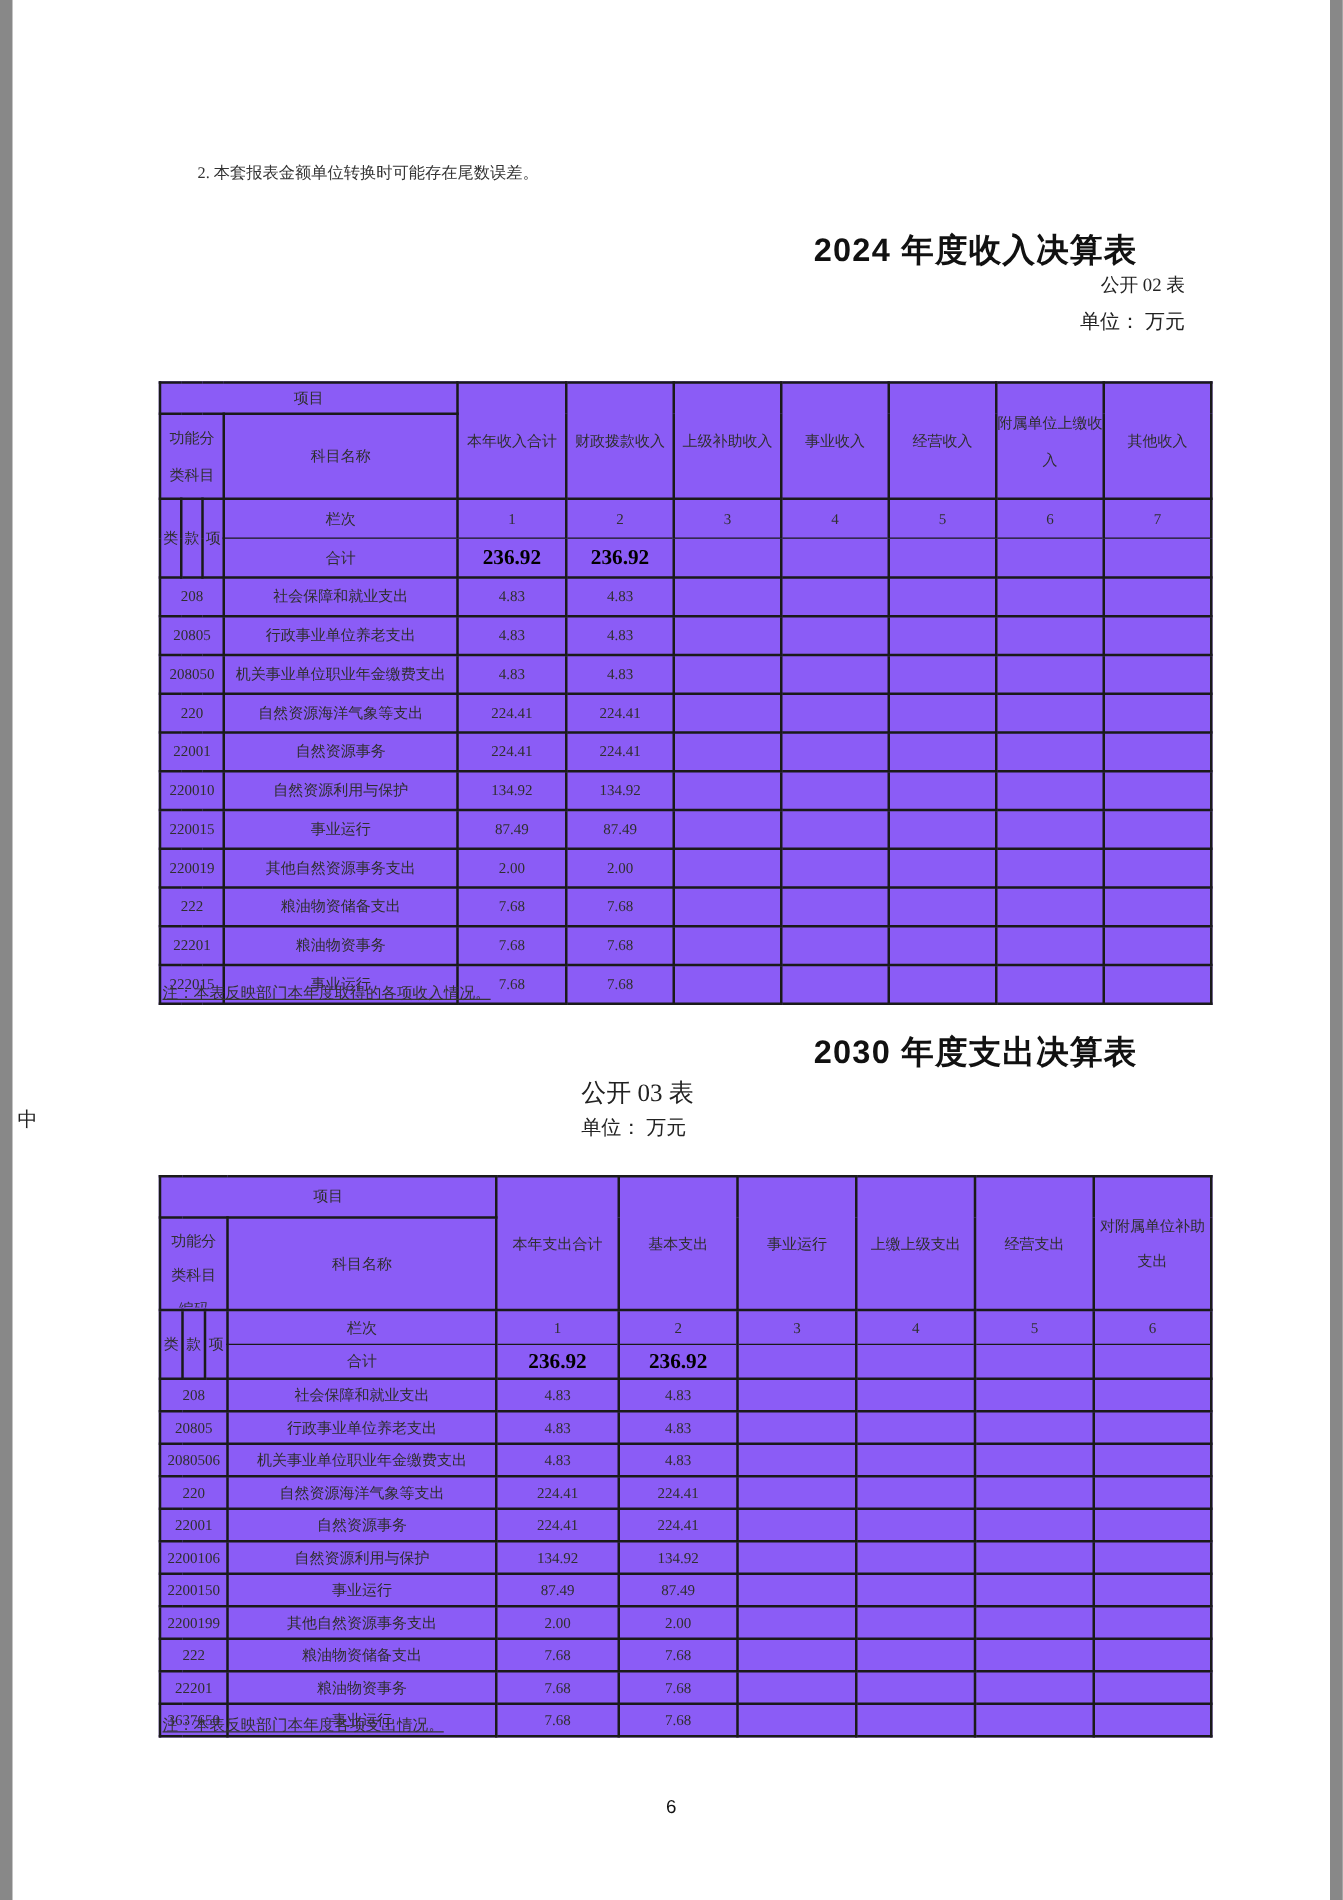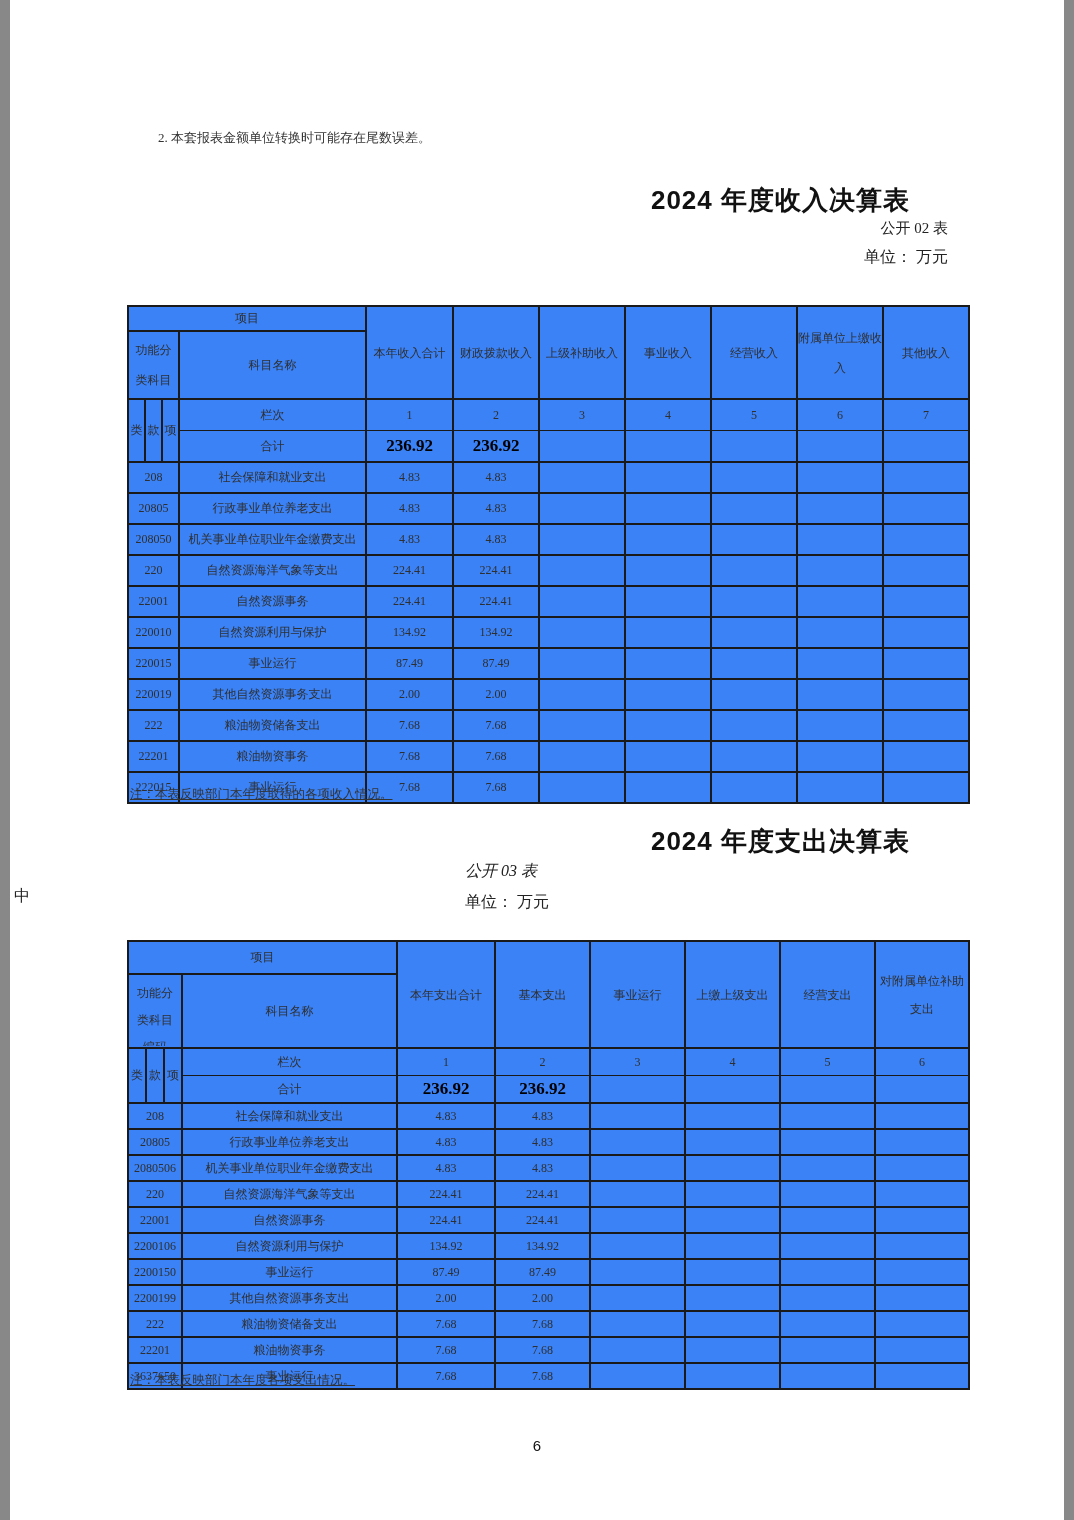--- a/index.html
+++ b/index.html
@@ -16,33 +16,33 @@
   .top-note{left:148px;top:129px;font-size:13px;color:#333;}
   .doc-title{
     left:300px;top:183px;width:600px;text-align:right;
     font-family:"Liberation Sans","DejaVu Sans",sans-serif;
     font-weight:700;font-size:26px;color:#111;letter-spacing:1px;
   }
   .t2-title{top:824px;}
   .form-no-1{right:116px;top:219px;font-size:15px;color:#222;}
   .unit-1{right:116px;top:247px;font-size:16px;color:#222;}
   .org-name{left:122px;top:243px;width:370px;font-size:18px;line-height:33px;color:#111;}
-  .form-no-2{left:455px;top:861px;font-size:16px;color:#222;font-style:italic;}
+  .form-no-2{left:455px;top:861px;font-size:20px;color:#222;}
   .unit-2{left:455px;top:892px;font-size:16px;color:#222;}
   .stray{left:4px;top:886px;font-size:16px;color:#222;}
   .tbl-note{left:120px;font-size:12.5px;color:#333;text-decoration:underline;}
   .n1{top:786px;}
   .n2{top:1372px;}
   .pageno{left:0;top:1437px;width:100%;text-align:center;font-size:15px;color:#111;
           font-family:"Liberation Sans","DejaVu Sans",sans-serif;}
 
   table.fin{
     border-collapse:collapse;table-layout:fixed;
     position:absolute;left:117px;width:841px;
-    background:#3b82f6;
+    background:#8b5cf6;
   }
   .t1{top:305px;}
   .t2{top:940px;}
   table.fin td{
     border:2px solid #1a1a1a;
     font-size:12px;color:#2f2f2f;
     padding:0;vertical-align:middle;overflow:hidden;
     text-align:center;
   }
   td.proj{font-size:12px;}
@@ -263,21 +263,21 @@
           <td class="num"></td>
           <td class="num"></td>
           <td class="num"></td>
           <td class="num"></td>
         </tr>
       </tbody>
   </table>
 
   <div class="abs tbl-note n1">注：本表反映部门本年度取得的各项收入情况。</div>
 
-  <div class="abs doc-title t2-title">2024 年度支出决算表</div>
+  <div class="abs doc-title t2-title">2030 年度支出决算表</div>
   <div class="abs stray">中</div>
   <div class="abs form-no-2">公开 03 表</div>
   <div class="abs unit-2">单位： 万元</div>
 
   <table class="fin t2">
     <colgroup>
       <col style="width:18px">
         <col style="width:18px">
         <col style="width:18px">
       <col style="width:215px">

